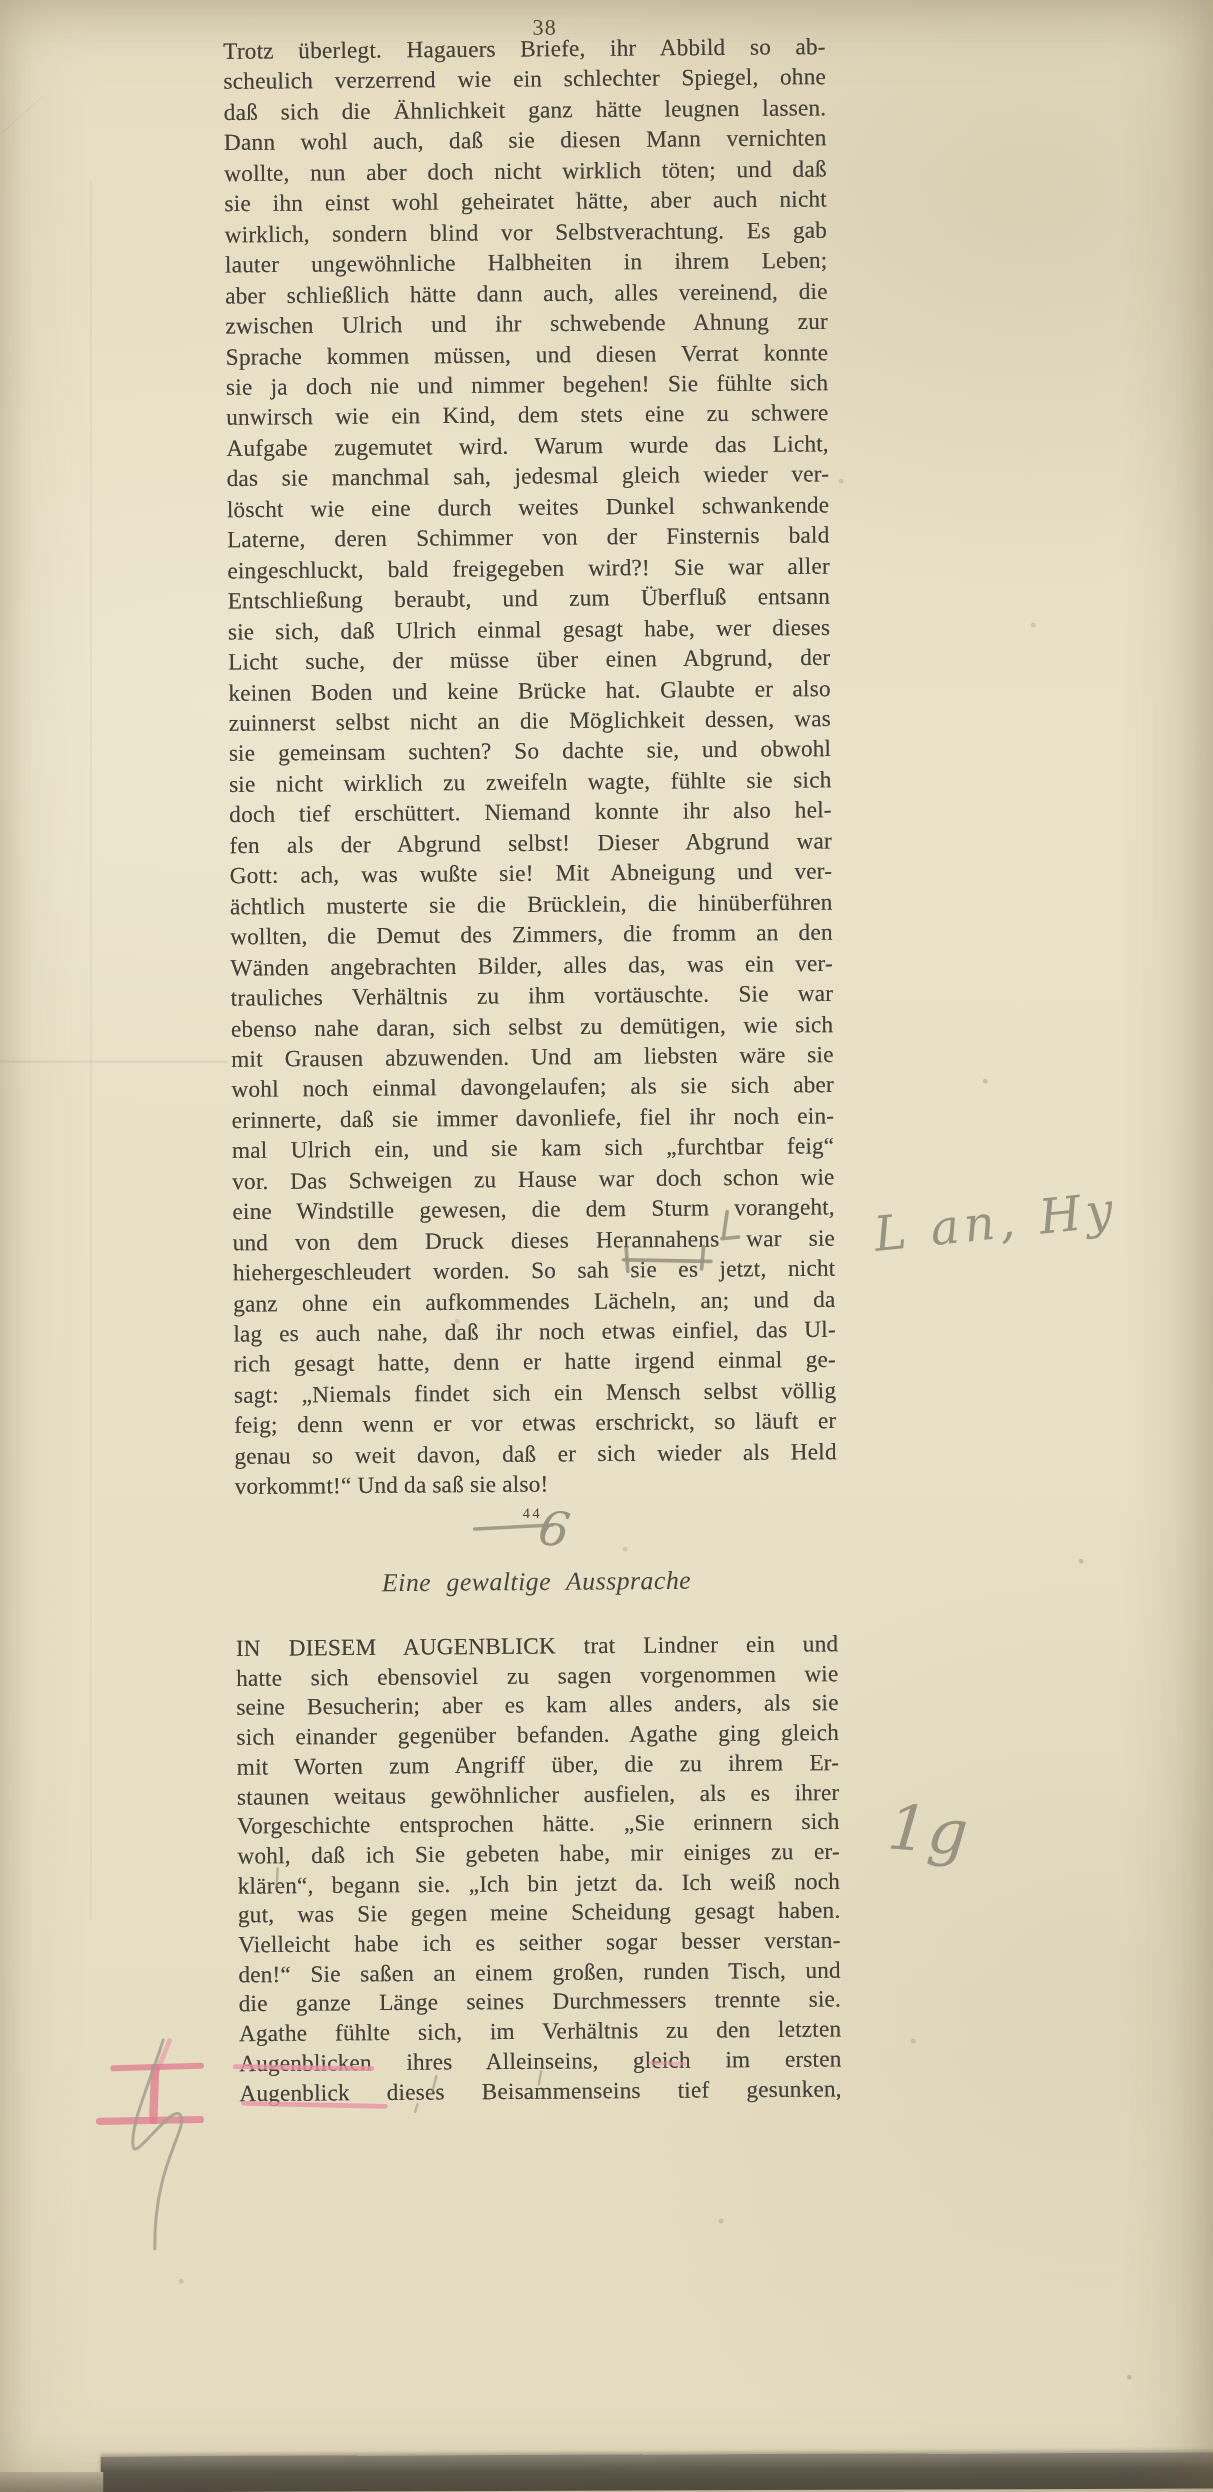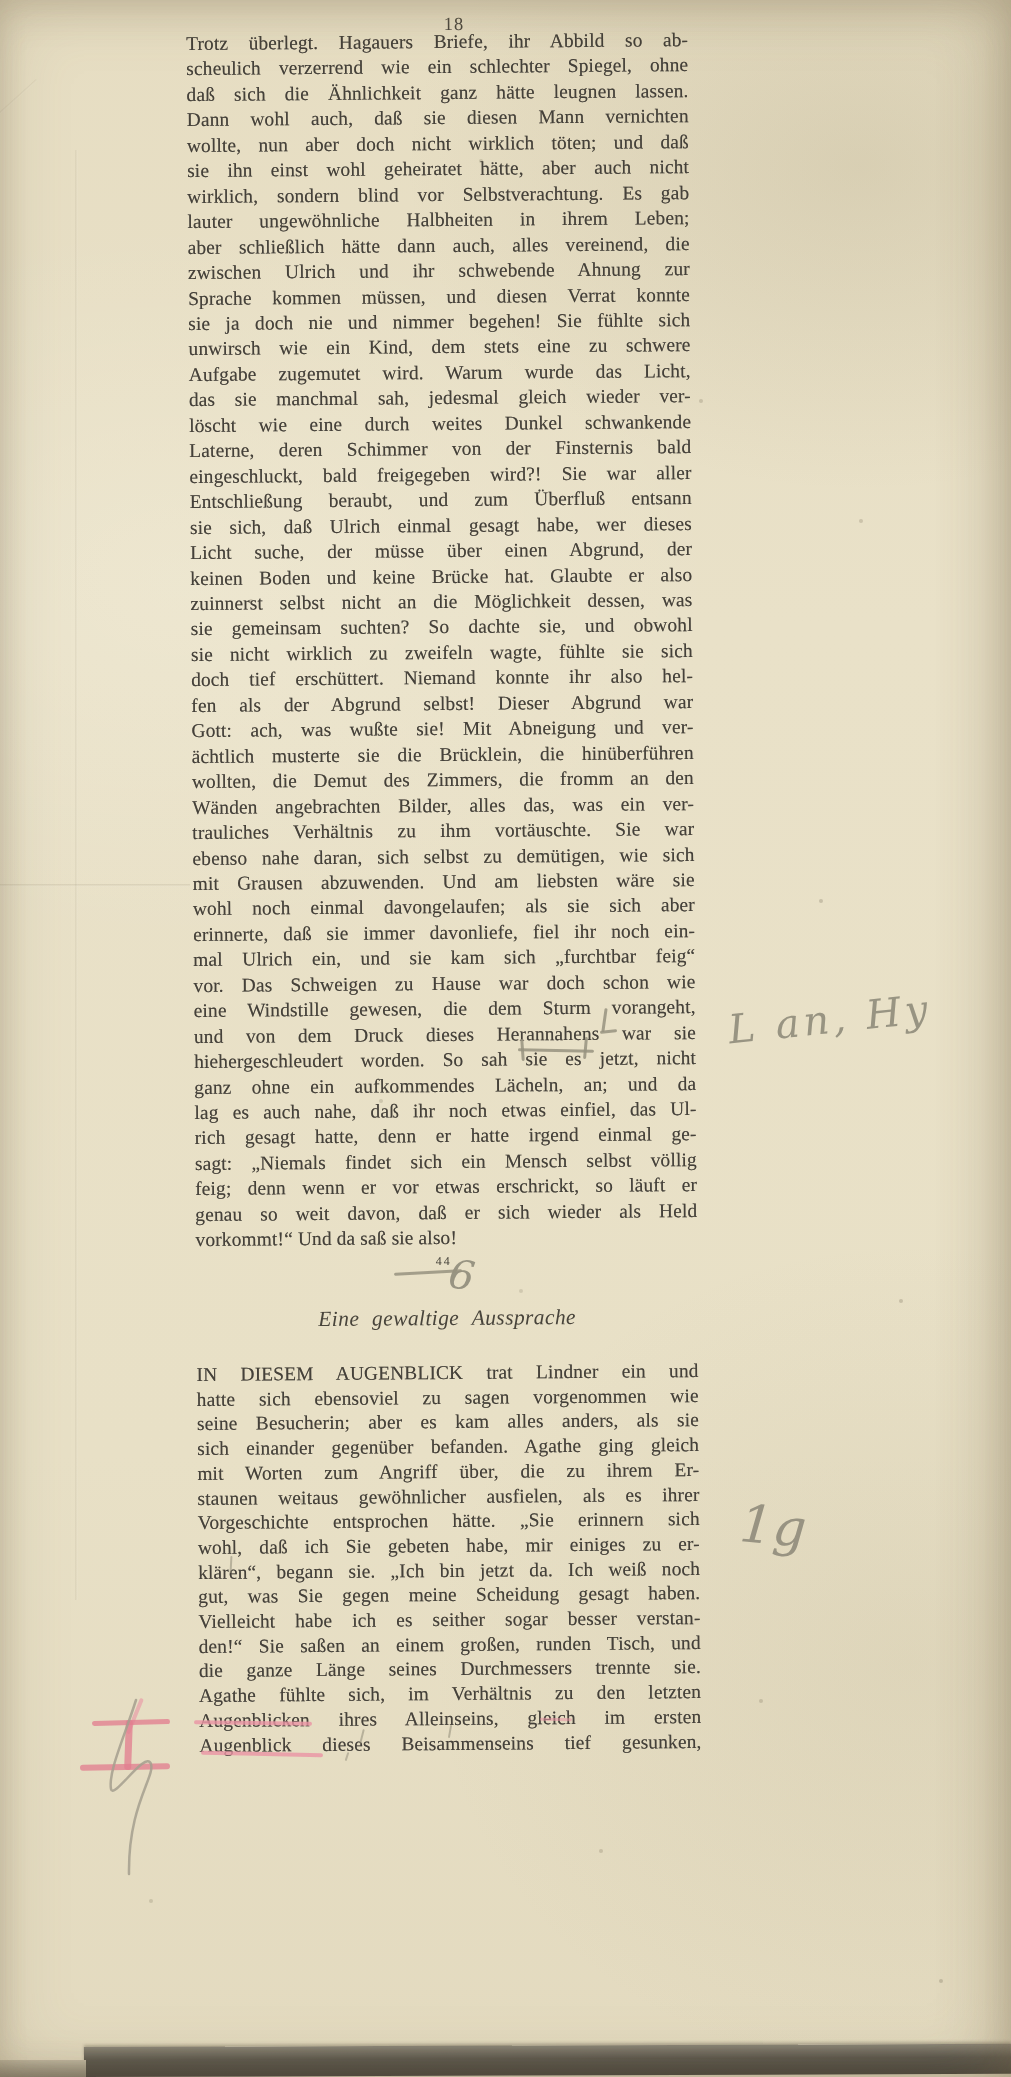--- a/index.html
+++ b/index.html
@@ -85,21 +85,21 @@
       860px 520px 0 1px rgba(100,92,70,0.22), 380px 1100px 0 1px rgba(100,92,70,0.2),
       760px 1700px 0 1px rgba(100,92,70,0.22),205px 300px 0 1px rgba(100,92,70,0.2),
       940px 1980px 0 1px rgba(100,92,70,0.25),520px 1290px 0 1px rgba(100,92,70,0.18);}
 </style>
 </head>
 <body>
 
 <div class="paper">
 
   <div class="rotated">
-    <div class="page-number">18</div>
+    <div class="page-number">38</div>
 
     <div class="para para1">
         <div class="line">Trotz überlegt. Hagauers Briefe, ihr Abbild so ab-</div>
         <div class="line">scheulich verzerrend wie ein schlechter Spiegel, ohne</div>
         <div class="line">daß sich die Ähnlichkeit ganz hätte leugnen lassen.</div>
         <div class="line">Dann wohl auch, daß sie diesen Mann vernichten</div>
         <div class="line">wollte, nun aber doch nicht wirklich töten; und daß</div>
         <div class="line">sie ihn einst wohl geheiratet hätte, aber auch nicht</div>
         <div class="line">wirklich, sondern blind vor Selbstverachtung. Es gab</div>
         <div class="line">lauter ungewöhnliche Halbheiten in ihrem Leben;</div>

